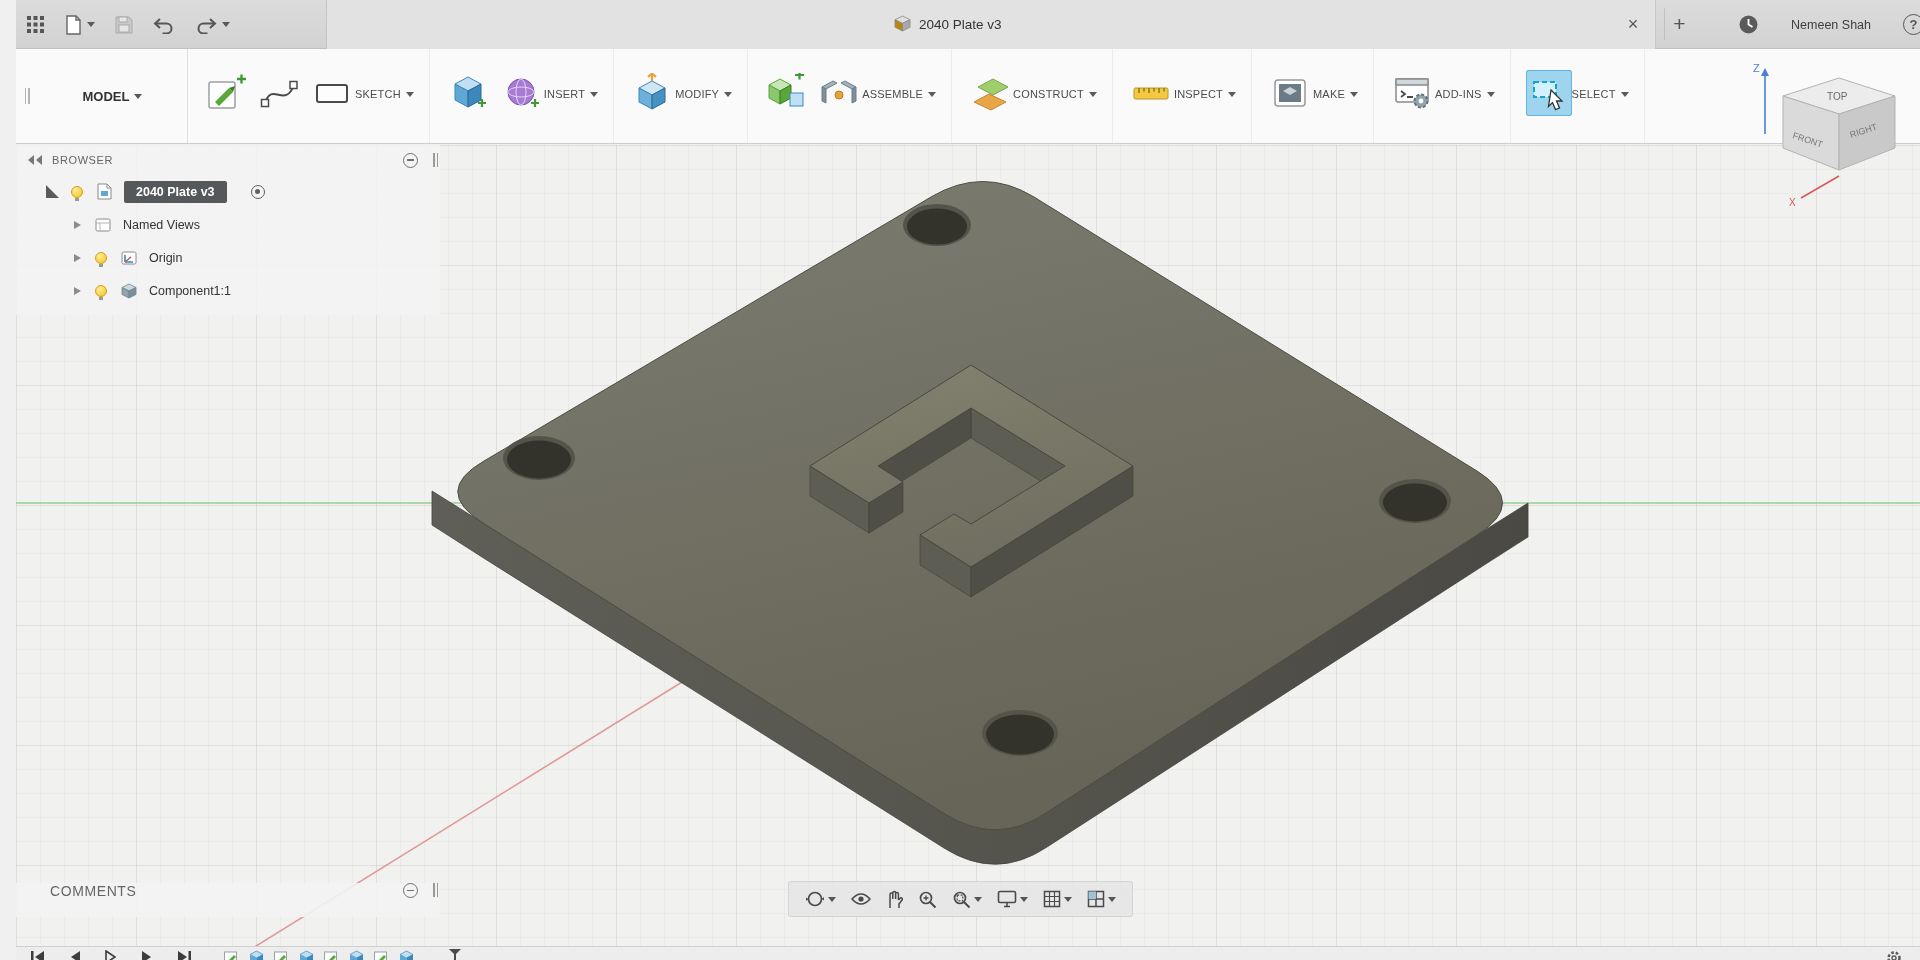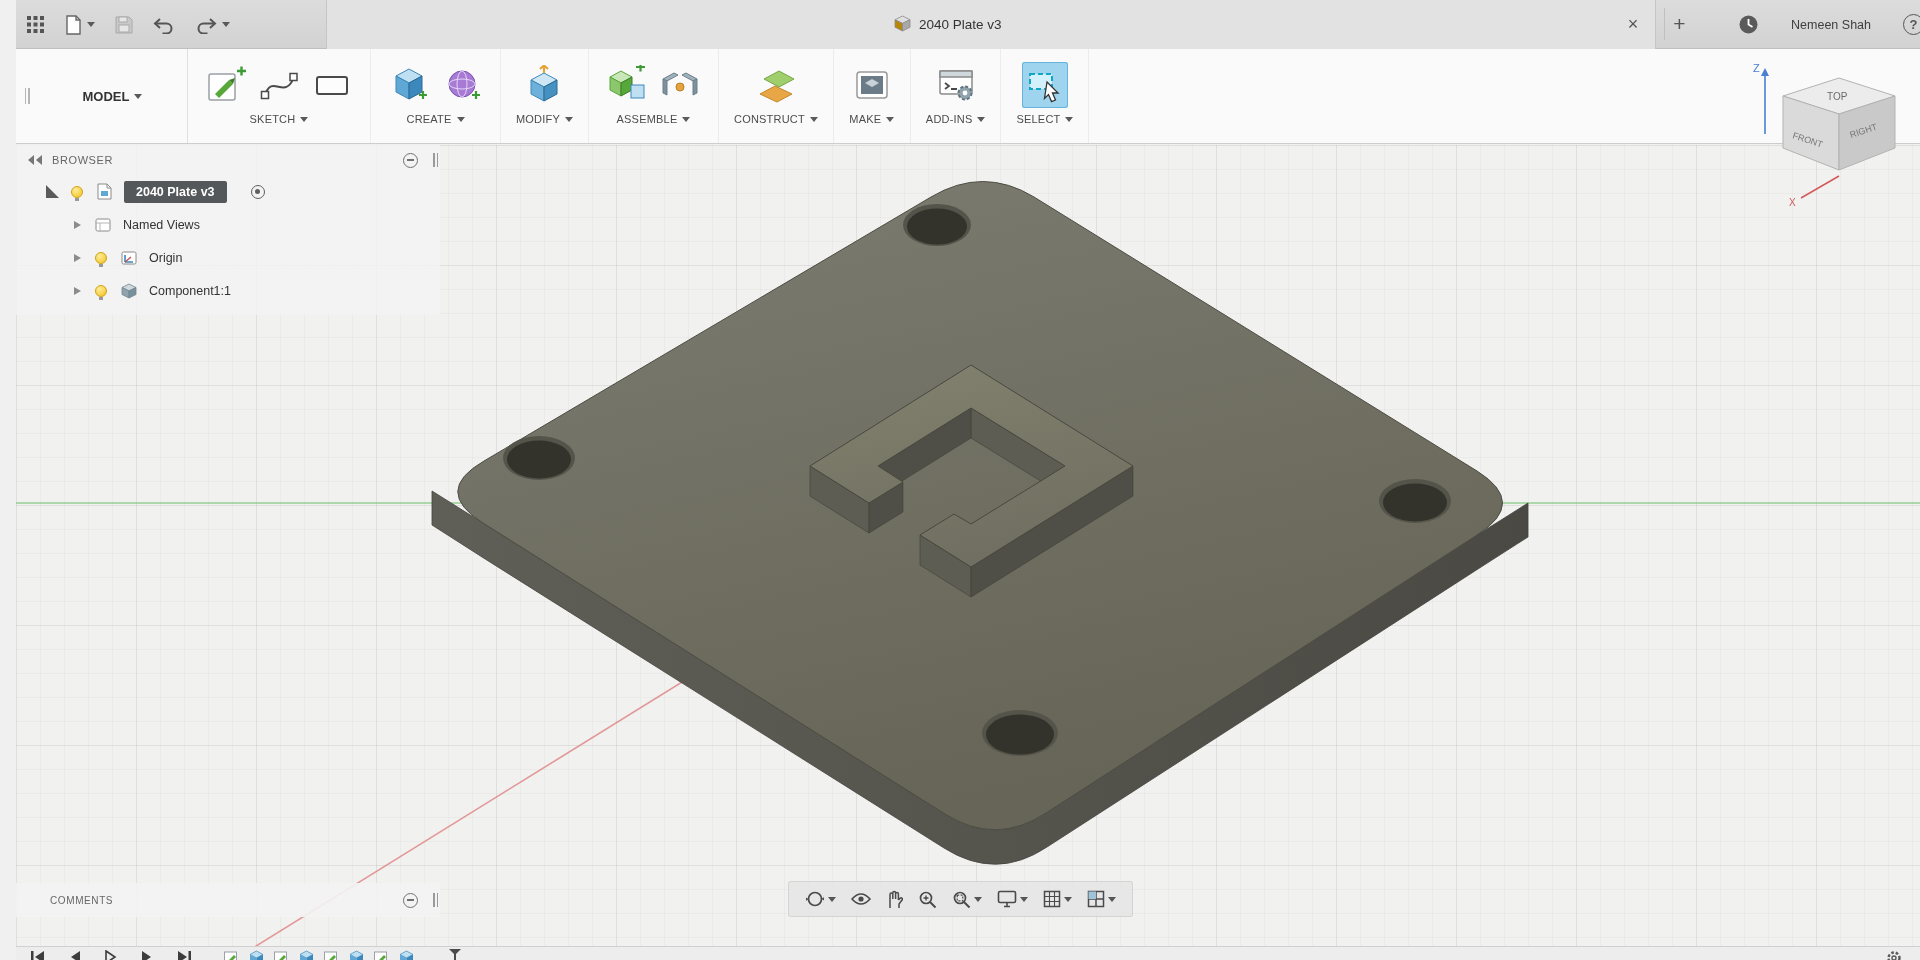--- a/index.html
+++ b/index.html
@@ -26,21 +26,21 @@
   .caret { display:inline-block; width:0; height:0; border-left:4px solid transparent;
     border-right:4px solid transparent; border-top:5px solid #5a5a5a; margin-left:5px; vertical-align:middle; }
 
   
   .toolbar { position:absolute; left:0; top:49px; width:1920px; height:95px; background:#fafafa;
     border-bottom:1px solid #cdcdcd; display:flex; align-items:stretch; z-index:30; }
   .grip { width:22px; display:flex; align-items:center; justify-content:center; gap:2px; }
   .grip i { display:block; width:1.5px; height:16px; background:#b5b5b5; }
   .workspace { width:150px; display:flex; align-items:center; justify-content:center; font-size:13px;
     font-weight:bold; color:#333; border-right:1px solid #e0e0e0; cursor:pointer; }
-  .tb-group { display:flex; flex-direction:column; align-items:center; justify-content:center;
+  .tb-group { display:flex; align-items:center; justify-content:center;
     padding:0 15px 7px; border-right:1px solid #ececec; }
   .tb-icons { display:flex; gap:7px; align-items:center; height:50px; }
   .tool-ic { width:46px; height:46px; display:flex; align-items:center; justify-content:center;
     border-radius:3px; cursor:pointer; }
   .tool-ic.active { background:#9fd4ef; box-shadow:0 0 0 1px #64b4dd inset; }
   .tb-label { margin-top:3px; font-size:11px; color:#4c4c4c; display:flex; align-items:center;
     letter-spacing:.2px; cursor:pointer; white-space:nowrap; }
 
   
   .viewport { position:absolute; left:0; top:145px; width:1920px; height:801px; background-color:#f1f1f0;
@@ -76,21 +76,21 @@
   .t-ic { margin-right:12px; display:flex; align-items:center; }
   .root-chip { background:#55585b; color:#fff; font-weight:bold; font-size:12.5px; padding:4px 12px;
     border-radius:2px; cursor:pointer; }
   .radio { width:14px; height:14px; border-radius:50%; border:1.6px solid #5f5f5f; margin-left:24px;
     display:flex; align-items:center; justify-content:center; cursor:pointer; }
   .radio i { width:5px; height:5px; border-radius:50%; background:#5f5f5f; }
   .row-label { cursor:pointer; }
 
   
   .comments { position:absolute; left:0; top:738px; width:424px; height:34px; background:rgba(243,243,243,.9);
-    display:flex; align-items:center; font-size:10px; letter-spacing:.6px; color:#666; z-index:20; }
+    display:flex; align-items:flex-start; font-size:14px; letter-spacing:.6px; color:#666; z-index:20; }
   .comments .lbl { margin-left:34px; }
 
   
   .navbar { position:absolute; left:772px; top:736px; height:36px; display:flex; align-items:center;
     gap:15px; padding:0 16px; background:rgba(230,230,230,.95); border:1px solid rgba(0,0,0,.08);
     border-radius:3px; z-index:20; }
   .nav-ic { display:flex; align-items:center; cursor:pointer; }
   .nav-ic .caret { border-top-color:#555; margin-left:3px; }
 
   
@@ -236,21 +236,21 @@
         <span class="tool-ic">
           <svg width="40" height="40" viewBox="0 0 40 40">
             <circle cx="20" cy="19" r="13" fill="#a77bd4" stroke="#7b4fb0"></circle>
             <ellipse cx="20" cy="19" rx="13" ry="5" fill="none" stroke="#e4d3f6"></ellipse>
             <ellipse cx="20" cy="19" rx="5" ry="13" fill="none" stroke="#e4d3f6"></ellipse>
             <path d="M30 30 h8 M34 26 v8" stroke="#3d9b35" stroke-width="2.2"></path>
           </svg>
         </span>
       </div>
       <div class="tb-label">
-        <span>CREATE</span>
+        <span>INSERT</span>
           <span class="caret"></span>
       </div>
     </div>
 
     <div class="tb-group">
       <div class="tb-icons">
         <span class="tool-ic">
           <svg width="40" height="40" viewBox="0 0 40 40">
             <polygon points="20,8 33,15 20,22 7,15" fill="#cfe7f5" stroke="#3c87bb"></polygon>
             <polygon points="7,15 20,22 20,36 7,29" fill="#6db0da" stroke="#3c87bb"></polygon>
@@ -300,20 +300,34 @@
             <polygon points="8,14 23,6 38,14 23,22" fill="#9ccc65" stroke="#6fa33c" opacity="0.95"></polygon>
           </svg>
         </span>
       </div>
       <div class="tb-label">
         <span>CONSTRUCT</span>
           <span class="caret"></span>
       </div>
     </div>
 
+    <div class="tb-group">
+      <div class="tb-icons">
+        <span class="tool-ic">
+          <svg width="40" height="40" viewBox="0 0 40 40">
+            <rect x="3" y="15" width="34" height="11" rx="1.5" fill="#f5c842" stroke="#b8962e"></rect>
+            <path d="M8 15 v5 M13 15 v3.5 M18 15 v5 M23 15 v3.5 M28 15 v5 M33 15 v3.5" stroke="#8a6f1e" stroke-width="1.4"></path>
+          </svg>
+        </span>
+      </div>
+      <div class="tb-label">
+        <span>INSPECT</span>
+          <span class="caret"></span>
+      </div>
+    </div>
 
 
     <div class="tb-group">
       <div class="tb-icons">
         <span class="tool-ic">
           <svg width="40" height="40" viewBox="0 0 40 40">
             <rect x="5" y="7" width="30" height="26" rx="3" fill="#fff" stroke="#999" stroke-width="1.5"></rect>
             <rect x="9" y="11" width="22" height="18" fill="#6b7b88"></rect>
             <polygon points="20,14 27,18 20,22 13,18" fill="#c8d2da"></polygon>
           </svg>

